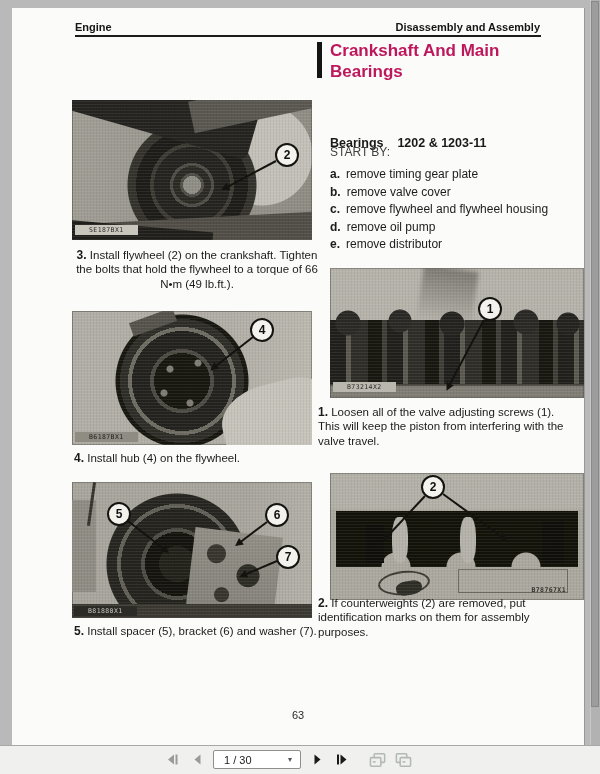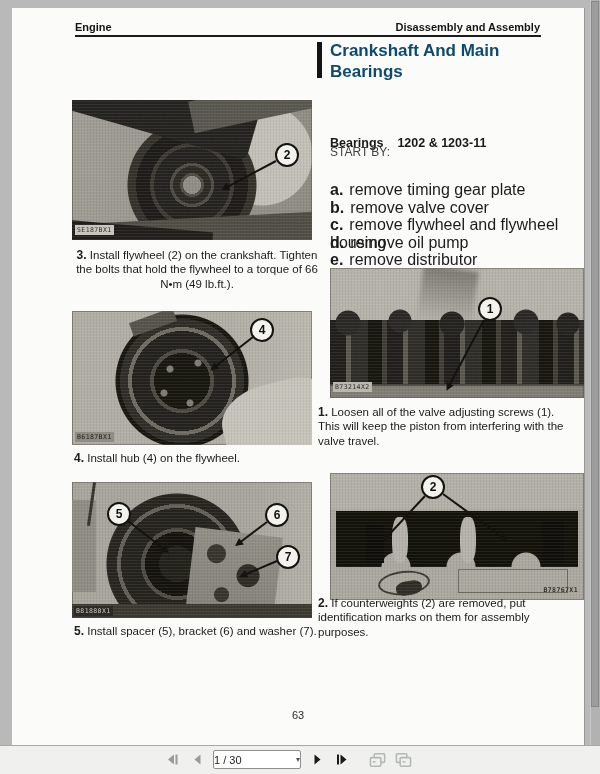--- a/index.html
+++ b/index.html
@@ -7,26 +7,26 @@
        background:#b9b9b9;font-family:"Liberation Sans",sans-serif;}
 
   
   .page{position:absolute;left:12px;top:8px;width:572px;height:737px;
         background:#fbfbfa;box-shadow:1px 0 0 rgba(0,0,0,.18);}
   .hdr-left{position:absolute;left:63px;top:13px;font-size:11px;font-weight:bold;color:#151515;}
   .hdr-right{position:absolute;right:44px;top:13px;font-size:11px;font-weight:bold;color:#151515;text-align:center;}
   .hdr-rule{position:absolute;left:63px;top:27px;width:466px;height:2px;background:#1c1c1c;}
 
   .title{position:absolute;left:318px;top:32px;width:220px;font-size:17px;line-height:21px;
-         font-weight:bold;color:#0c4a6e;}
+         font-weight:bold;color:#be185d;}
   .artifact-bar{position:absolute;left:305px;top:34px;width:5px;height:36px;background:#141414;}
   .subtitle{position:absolute;left:318px;top:95px;width:240px;font-size:12.5px;line-height:16px;
             font-weight:bold;color:#191919;white-space:pre-wrap;}
   .startby{position:absolute;left:318px;top:137px;font-size:12px;color:#404040;}
-  .sb-items{position:absolute;left:318px;top:158px;font-size:16px;color:#1c1c1c;margin-top:15px;}
+  .sb-items{position:absolute;left:318px;top:158px;font-size:12px;color:#1c1c1c;}
   .sb-row{height:17.5px;line-height:17.5px;}
   .sb-row b{margin-right:6px;}
 
   .caption{position:absolute;font-size:11.5px;line-height:14.4px;color:#1b1b1b;margin:0;}
   .caption b{font-size:12px;}
   .pagenum{position:absolute;left:0;width:572px;top:701px;text-align:center;
            font-size:11px;color:#2a2a2a;}
 
   
   .photo{position:absolute;overflow:hidden;box-shadow:inset 0 0 0 1px rgba(66,64,56,.45);}
@@ -34,35 +34,35 @@
      background:repeating-linear-gradient(0deg,rgba(255,255,255,.07) 0 1px,rgba(0,0,0,0) 1px 3px),
                 repeating-linear-gradient(90deg,rgba(0,0,0,.05) 0 1px,rgba(0,0,0,0) 1px 3px);}
   .shape{position:absolute;}
   .callout{position:absolute;width:24px;height:24px;border-radius:50%;background:#f3f2ed;
            border:2px solid #14130f;display:flex;align-items:center;justify-content:center;
            font-weight:bold;font-size:12px;color:#111;z-index:3;box-sizing:border-box;}
   .leader{position:absolute;height:2px;background:#14130f;transform-origin:0 50%;z-index:2;}
   .leader::after{content:"";position:absolute;right:-6px;top:50%;margin-top:-4px;
            border-left:8px solid #14130f;border-top:4px solid transparent;border-bottom:4px solid transparent;}
   .photo-label{position:absolute;font-family:"DejaVu Sans Mono",monospace;font-size:6.5px;
-           letter-spacing:.4px;padding:1px 2px;z-index:4;}
+           letter-spacing:.4px;padding:1px 14px;z-index:4;}
 
   
   .scrollbar{position:absolute;right:0;top:0;width:9px;height:745px;background:#b2b2b2;
              border-left:1px solid #c8c8c8;}
   .scroll-thumb{position:absolute;left:0;top:1px;width:8px;height:706px;background:#9d9d9d;
                 border:1px solid #888;box-sizing:border-box;}
 
   
   .toolbar{position:absolute;left:0;top:745px;width:600px;height:29px;background:#f0f0ef;
            border-top:1px solid #a8a8a8;box-sizing:border-box;}
   .tb-controls{position:absolute;left:163px;top:4px;display:flex;align-items:center;gap:7px;}
   .tb-btn{width:18px;height:19px;display:flex;align-items:center;justify-content:center;cursor:pointer;}
   .pagebox{width:88px;height:19px;background:#fff;border:1px solid #8f8f8f;border-radius:2px;
-           display:flex;align-items:center;box-sizing:border-box;padding:0 0;}
+           display:flex;align-items:center;box-sizing:border-box;padding:0 10px;}
   .pagebox input{border:none;outline:none;width:64px;font-size:11px;color:#222;
            font-family:"Liberation Sans",sans-serif;background:transparent;padding:0;}
   .pagebox .caret{font-size:8px;color:#555;margin-left:auto;}
   .tb-gap{width:4px;}
 </style>
 </head>
 <body>
 
 <div class="page">
 

